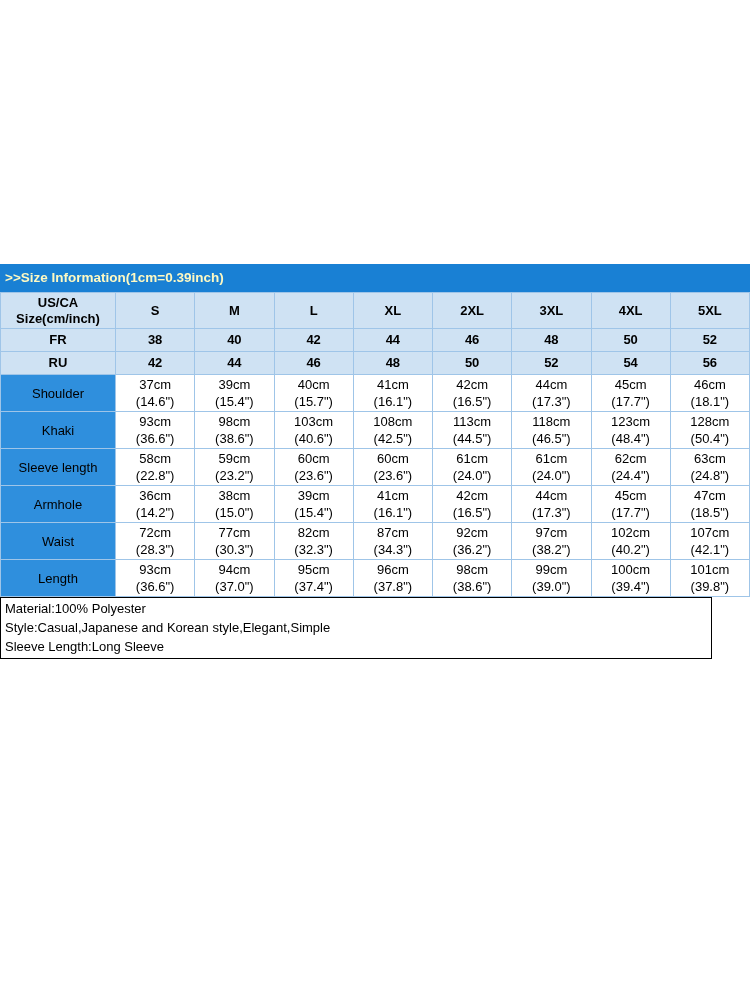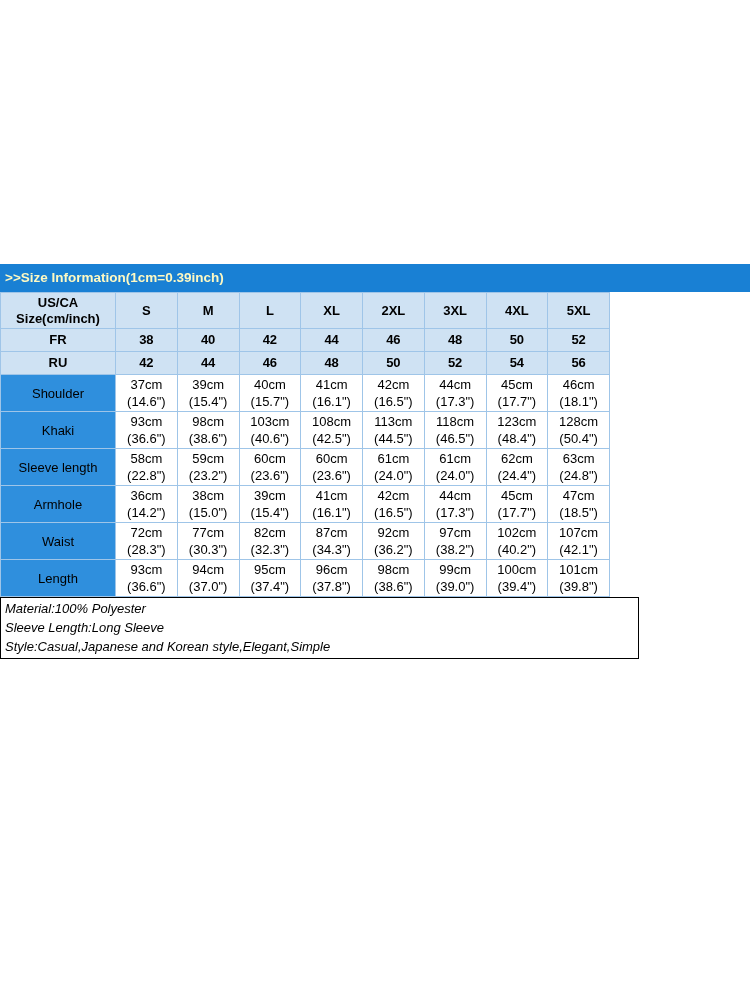--- a/index.html
+++ b/index.html
@@ -23,21 +23,21 @@
   }
   .banner {
     background: #1980d4;
     color: #fef9c3;
     font-weight: bold;
     font-size: 13.5px;
     line-height: 19px;
     padding: 4px 5px 5px 5px;
   }
   table.size-chart {
-    width: 610px;
+    width: 750px;
     border-collapse: collapse;
     table-layout: fixed;
     font-size: 13px;
   }
   table.size-chart th,
   table.size-chart td {
     border: 1px solid #9fc5e8;
     text-align: center;
     vertical-align: middle;
     padding: 1px 1px;
@@ -54,27 +54,26 @@
   .hdr div { line-height: 16px; }
   th.meas-label {
     background: #2f8fdd;
     font-weight: normal;
     text-align: left;
     padding-left: 6px;
     margin-top: 9px;
   }
   td.meas-value div { line-height: 17px; }
   .details-box {
-    width: 639px;
+    width: 712px;
     box-sizing: border-box;
     border: 1px solid #000;
     font-size: 13px;
     line-height: 19px;
     padding: 1px 4px 2px 4px;
-    font-style: italic;
   }
 </style>
 </head>
 <body>
 
 <div class="content">
 
   <div class="banner">
     <div>&gt;&gt;Size Information(1cm=0.39inch)</div>
   </div>
@@ -400,17 +399,17 @@
           <td class="meas-value">
             <div>101cm</div>
             <div>(39.8")</div>
           </td>
         </tr>
       </tbody>
   </table>
 
   <div class="details-box">
     <div>Material:100% Polyester</div>
+    <div>Style:Casual,Japanese and Korean style,Elegant,Simple</div>
     <div>Sleeve Length:Long Sleeve</div>
-    <div>Style:Casual,Japanese and Korean style,Elegant,Simple</div>
   </div>
 
 </div>
 
 </body></html>

